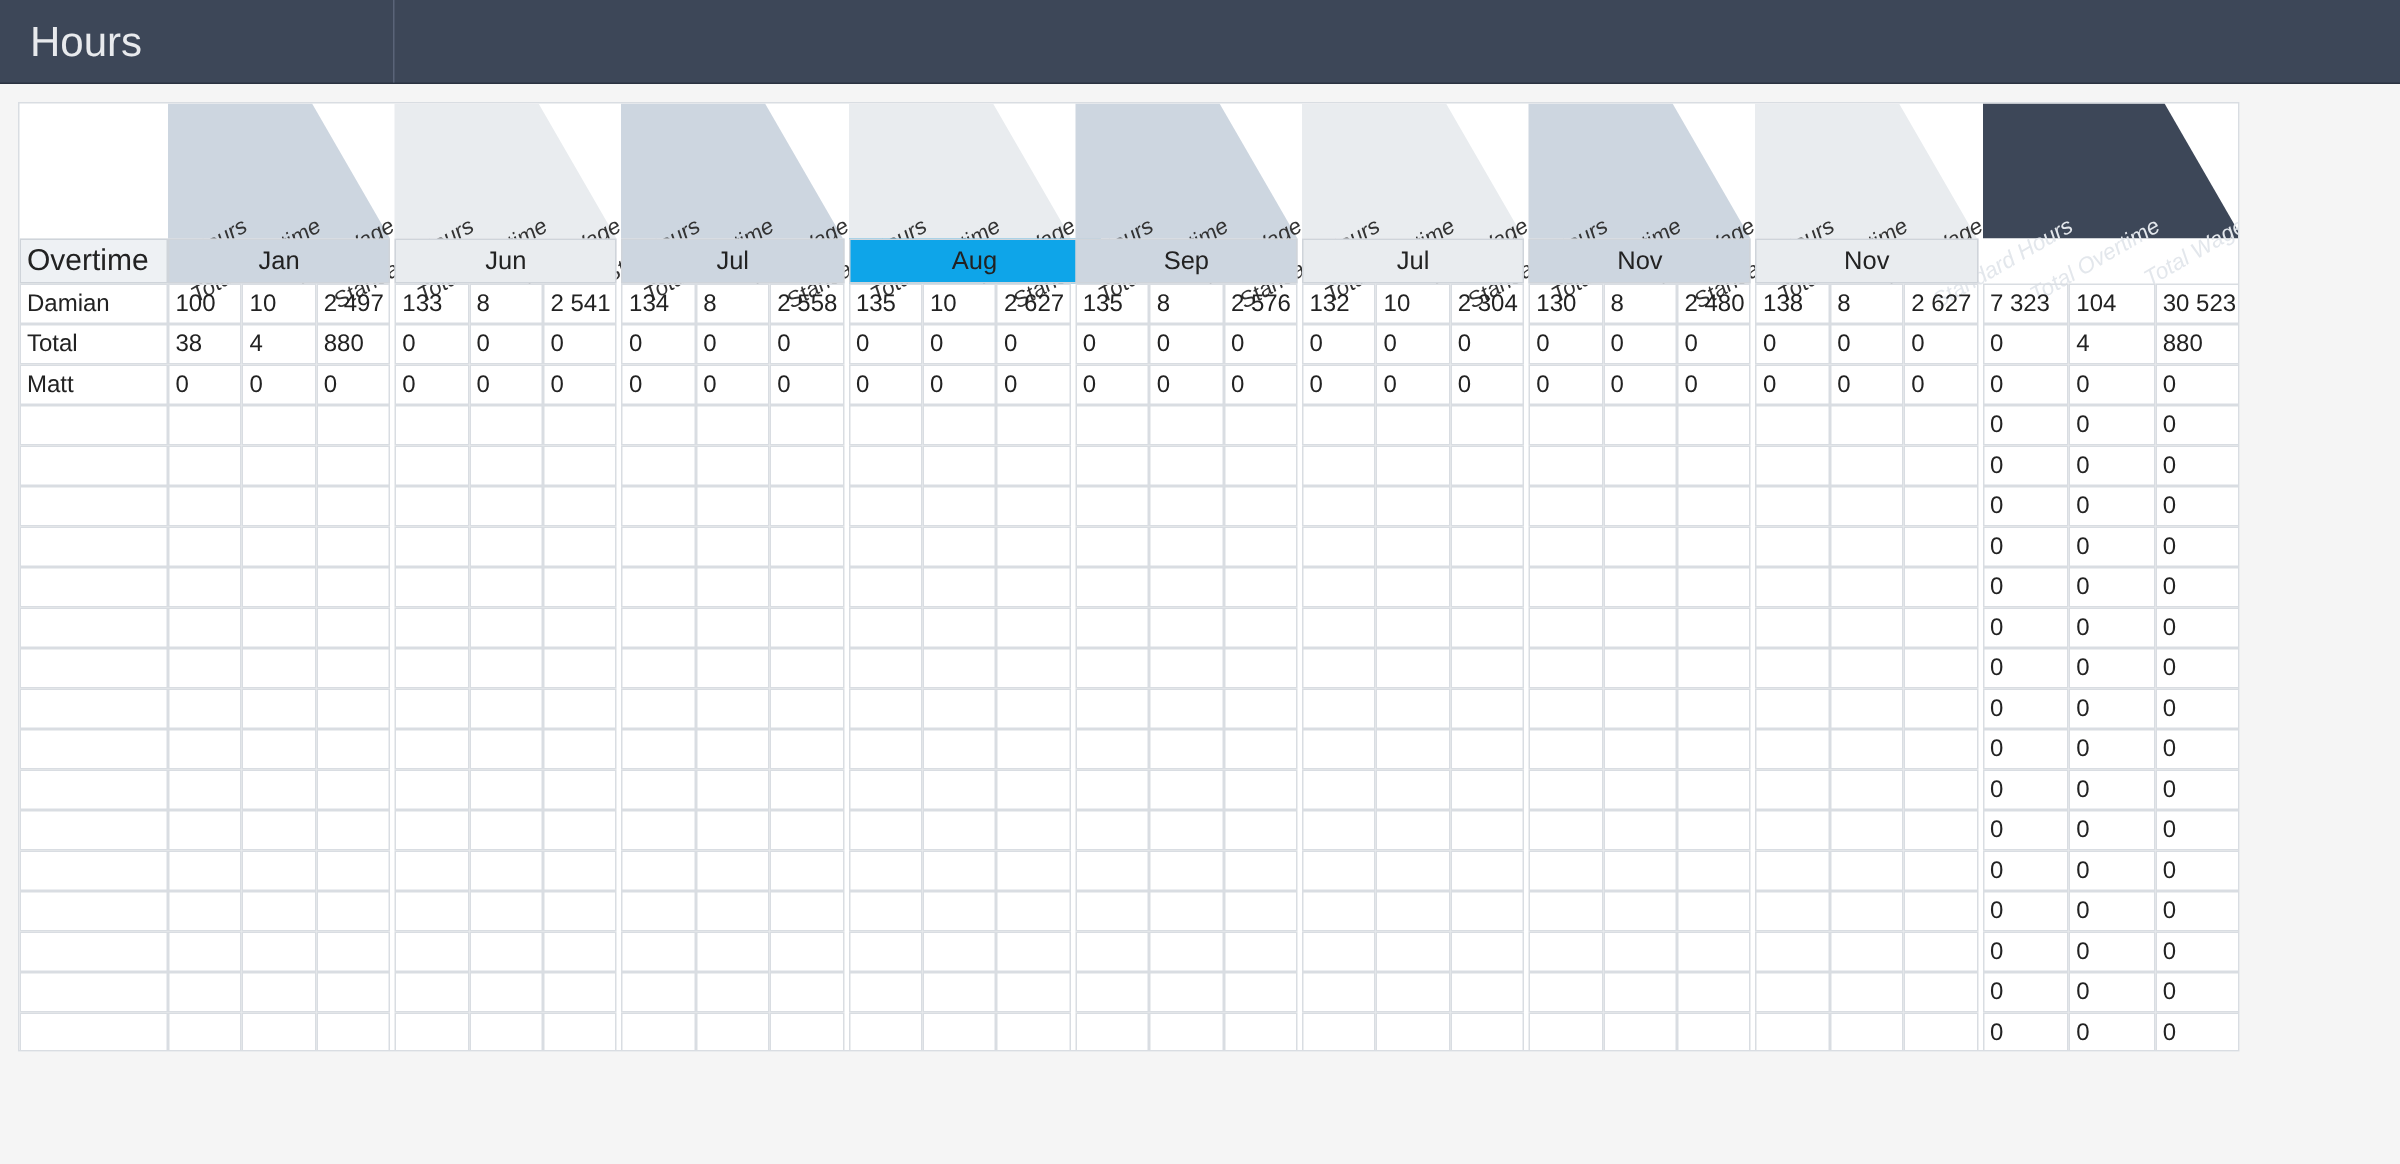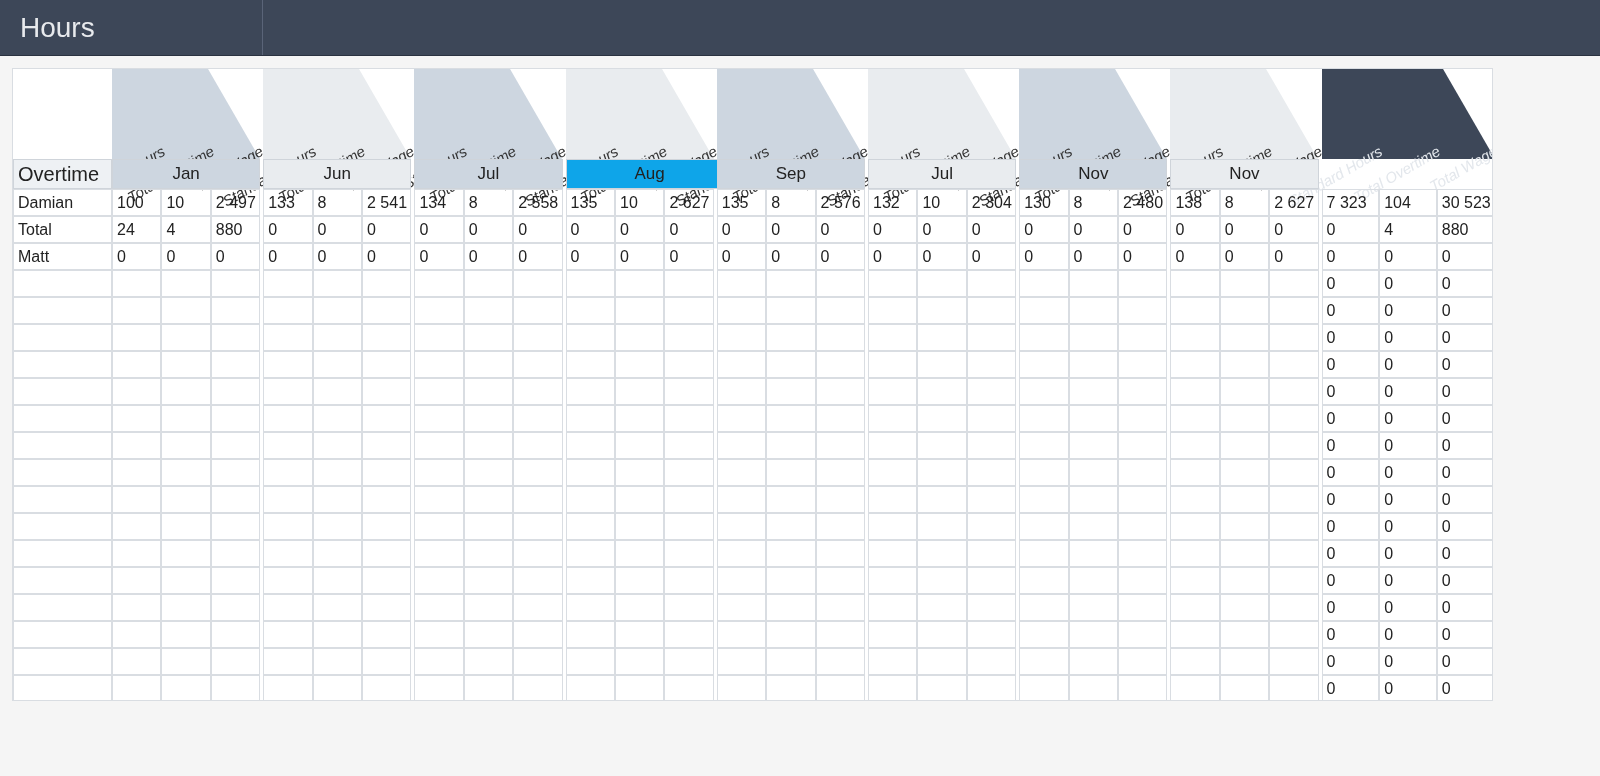--- a/index.html
+++ b/index.html
@@ -177,21 +177,21 @@
         <div class="cell" style="left: 1105px; width: 49.4px;">2 480</div>
         <div class="cell" style="left: 1157.4px; width: 49.4px;">138</div>
         <div class="cell" style="left: 1206.8px; width: 49.4px;">8</div>
         <div class="cell" style="left: 1256.2px; width: 49.4px;">2 627</div>
         <div class="cell tot" style="left: 1308.6px; width: 57.6px;">7 323</div>
         <div class="cell tot" style="left: 1366.2px; width: 57.6px;">104</div>
         <div class="cell tot" style="left: 1423.8px; width: 57.6px;">30 523</div>
       </div>
       <div class="data-row">
         <div class="cell name" style="left: 0px; width: 99px;">Total</div>
-        <div class="cell" style="left: 99px; width: 49.4px;">24</div>
+        <div class="cell" style="left: 99px; width: 49.4px;">38</div>
         <div class="cell" style="left: 148.4px; width: 49.4px;">4</div>
         <div class="cell" style="left: 197.8px; width: 49.4px;">880</div>
         <div class="cell" style="left: 250.2px; width: 49.4px;">0</div>
         <div class="cell" style="left: 299.6px; width: 49.4px;">0</div>
         <div class="cell" style="left: 349px; width: 49.4px;">0</div>
         <div class="cell" style="left: 401.4px; width: 49.4px;">0</div>
         <div class="cell" style="left: 450.8px; width: 49.4px;">0</div>
         <div class="cell" style="left: 500.2px; width: 49.4px;">0</div>
         <div class="cell" style="left: 552.6px; width: 49.4px;">0</div>
         <div class="cell" style="left: 602px; width: 49.4px;">0</div>

